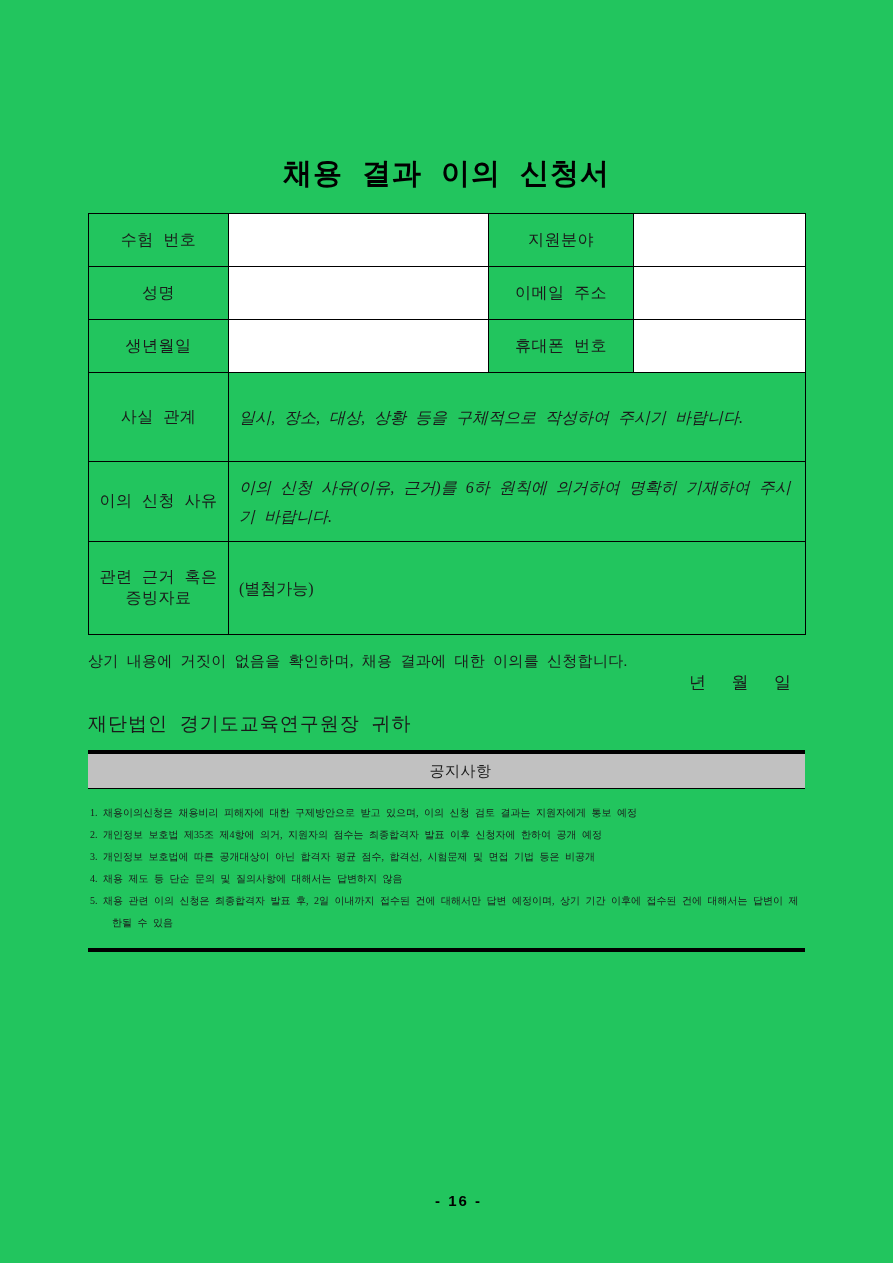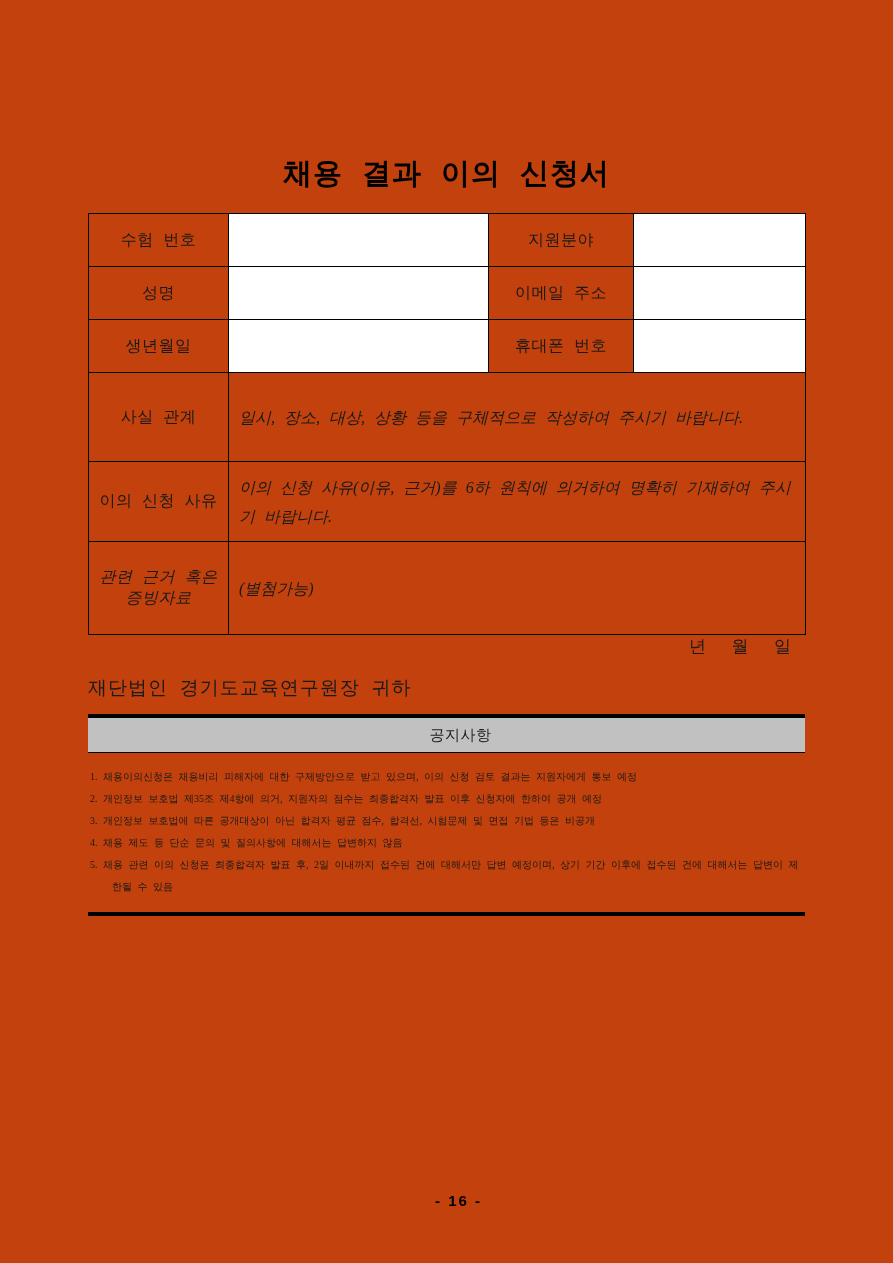--- a/index.html
+++ b/index.html
@@ -2,21 +2,21 @@
 <html><head>
 <meta charset="utf-8">
 <style>
   * { margin: 0; padding: 0; box-sizing: border-box; }
   html, body { background: #e9e9e9; }
   .page {
     position: relative;
     width: 893px;
     height: 1263px;
     margin: 0 auto;
-    background: #c2410c;
+    background: #22c55e;
     color: #111;
     font-family: "Liberation Serif", "DejaVu Serif", serif;
     padding: 155px 88px 0 88px;
     overflow: hidden;
   }
   .title {
     font-family: "Liberation Sans", "DejaVu Sans", sans-serif;
     font-size: 29px;
     font-weight: 800;
     letter-spacing: 1px;
@@ -47,21 +47,21 @@
   td.value-text {
     padding: 6px 10px;
     line-height: 29px;
     word-spacing: 5px;
     margin-left: 38px;
   }
   td.italic { font-style: italic; }
   tr.r-small  { height: 53px; }
   tr.r-fact   { height: 89px; }
   tr.r-reason { height: 80px; }
-  tr.r-evid   { height: 93px; font-style: italic; }
+  tr.r-evid   { height: 93px; }
   .declaration {
     margin-top: 17px;
     font-size: 15px;
     word-spacing: 4px;
     letter-spacing: 0.3px;
     color: #1a1a1a;
   }
   .date-line {
     text-align: right;
     padding-right: 14px;
@@ -176,20 +176,21 @@
         <td class="label">이의 신청 사유</td>
         <td class="value-text italic" colspan="3">이의 신청 사유(이유, 근거)를 6하 원칙에 의거하여 명확히 기재하여 주시기 바랍니다.</td>
       </tr>
       <tr class="r-evid">
         <td class="label">관련 근거 혹은 증빙자료</td>
         <td class="value-text" colspan="3">(별첨가능)</td>
       </tr>
     </tbody>
   </table>
 
+  <p class="declaration">상기 내용에 거짓이 없음을 확인하며, 채용 결과에 대한 이의를 신청합니다.</p>
 
   <p class="date-line">년      월      일</p>
 
 
   <p class="recipient">재단법인 경기도교육연구원장 귀하</p>
 
   <div class="notice">
     <div class="notice-header">공지사항</div>
     <div class="notice-body">
       <div class="notice-item">1. 채용이의신청은 채용비리 피해자에 대한 구제방안으로 받고 있으며, 이의 신청 검토 결과는 지원자에게 통보 예정</div>

